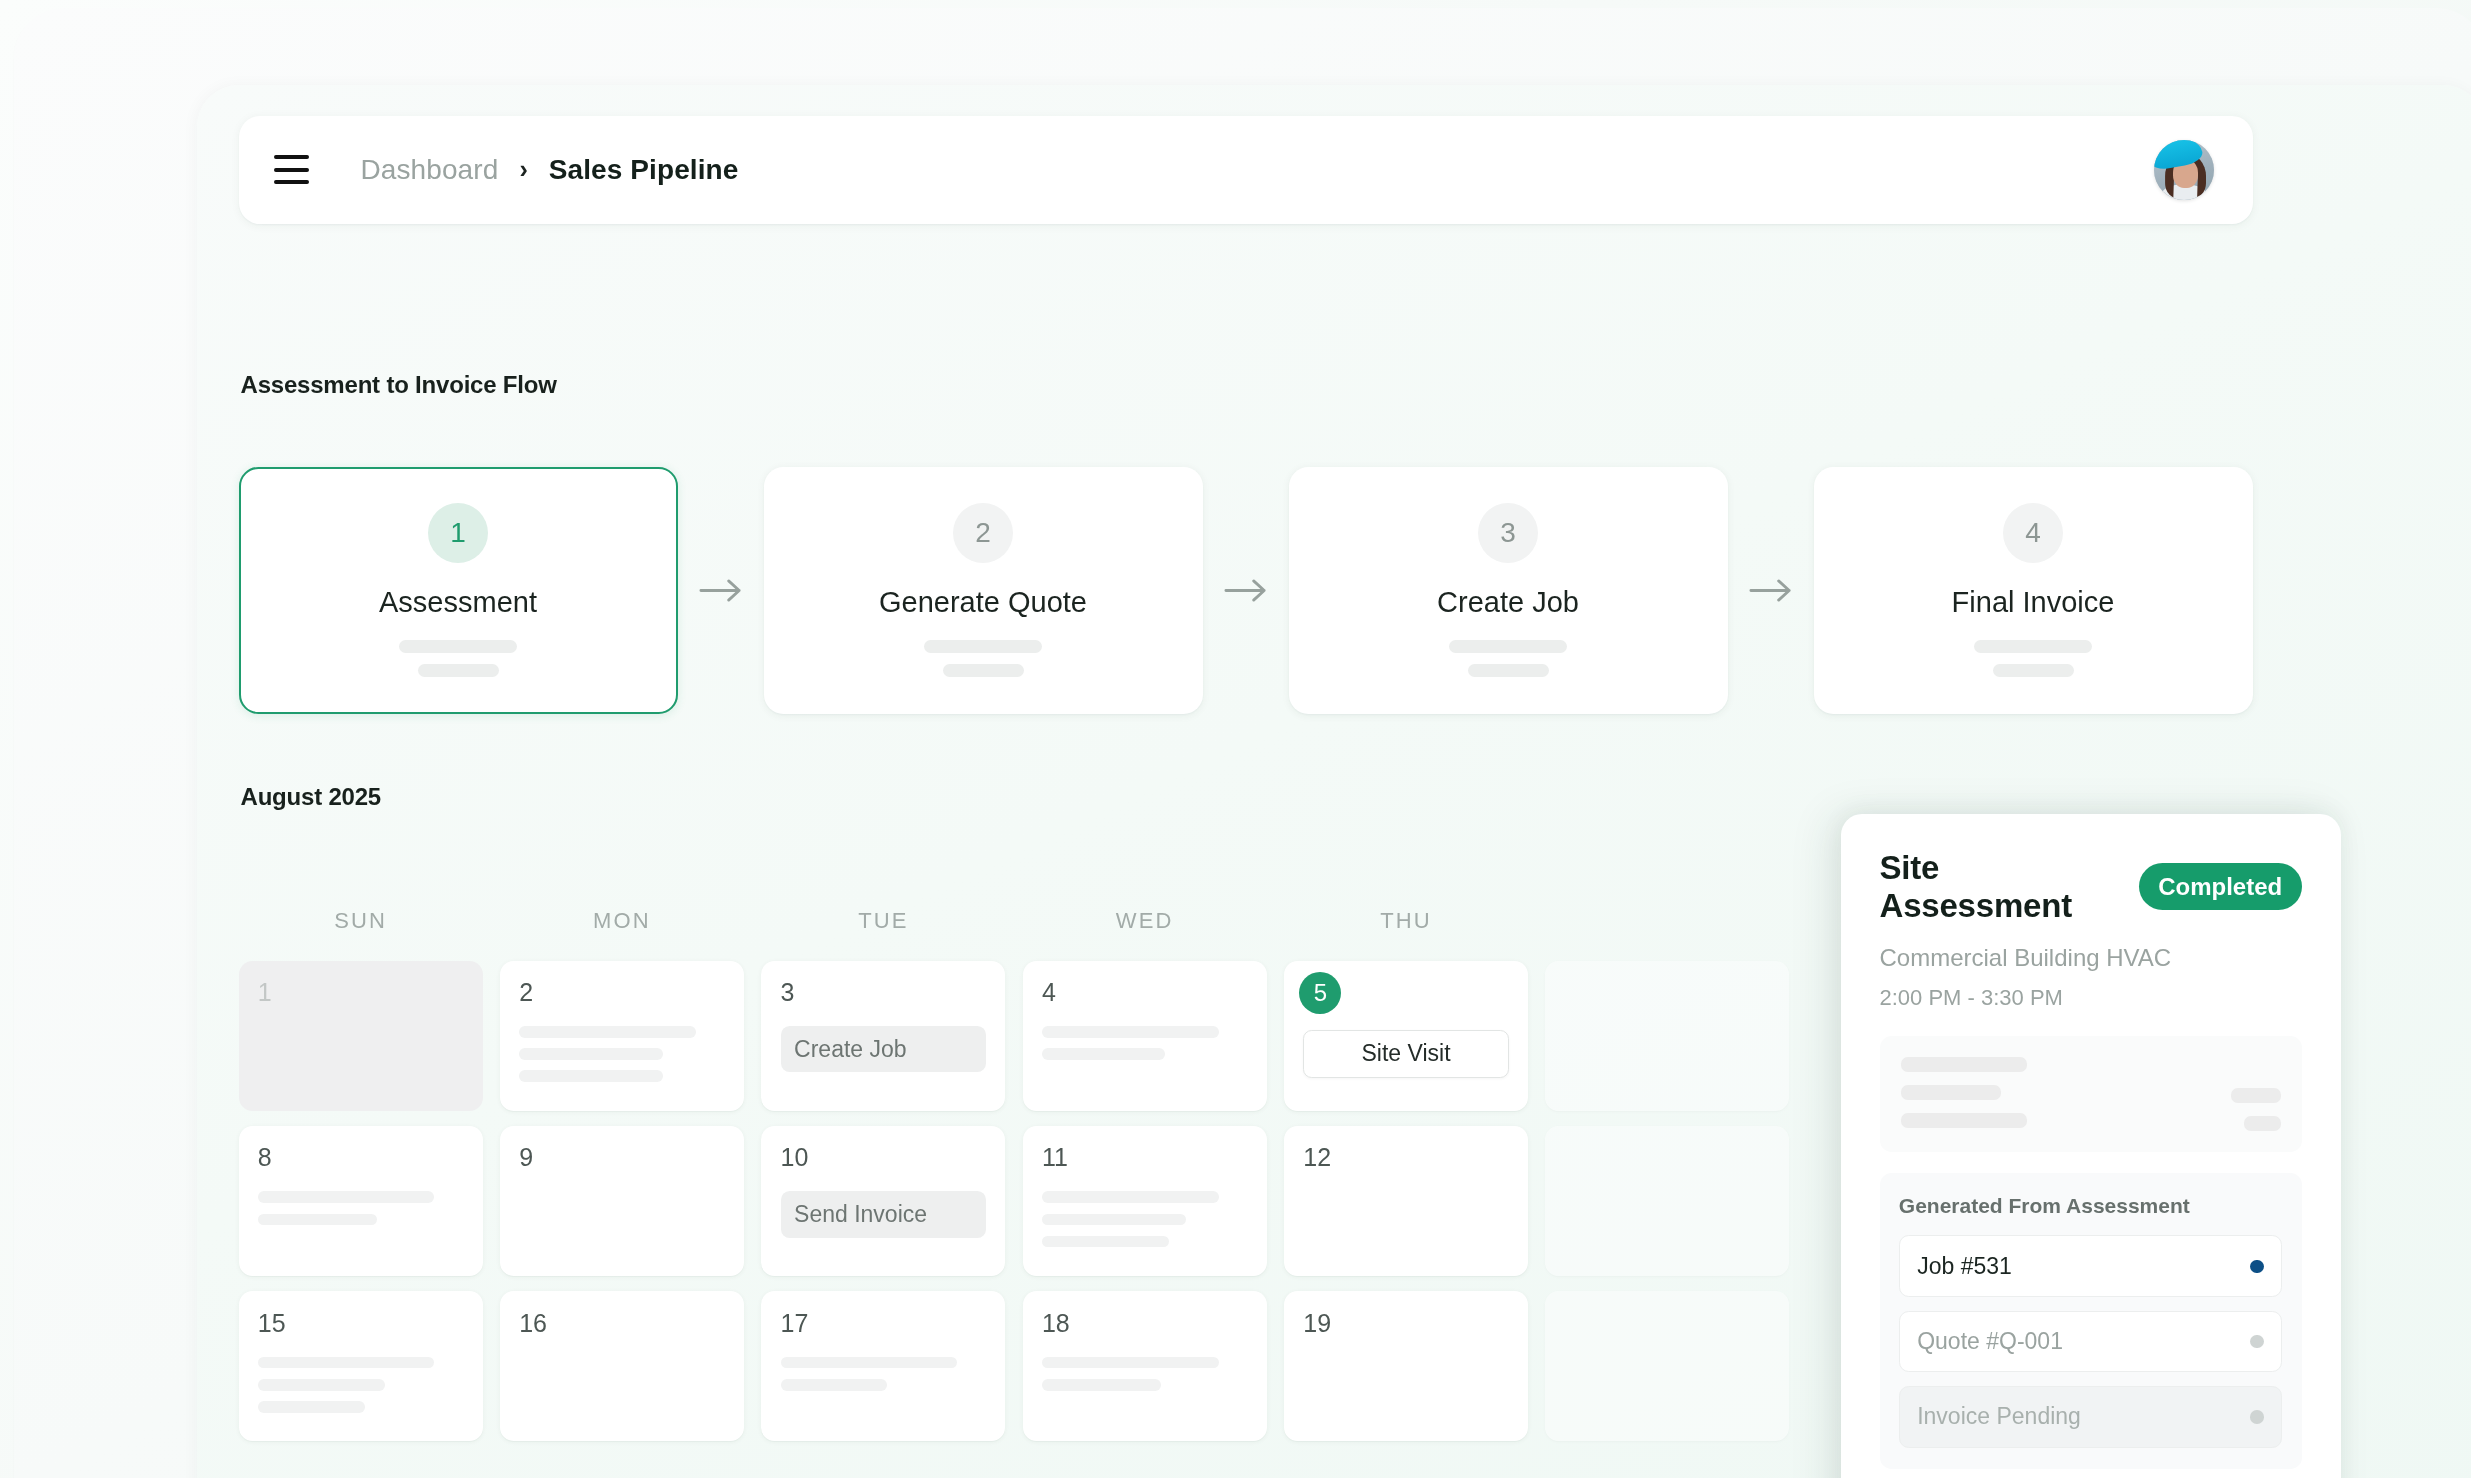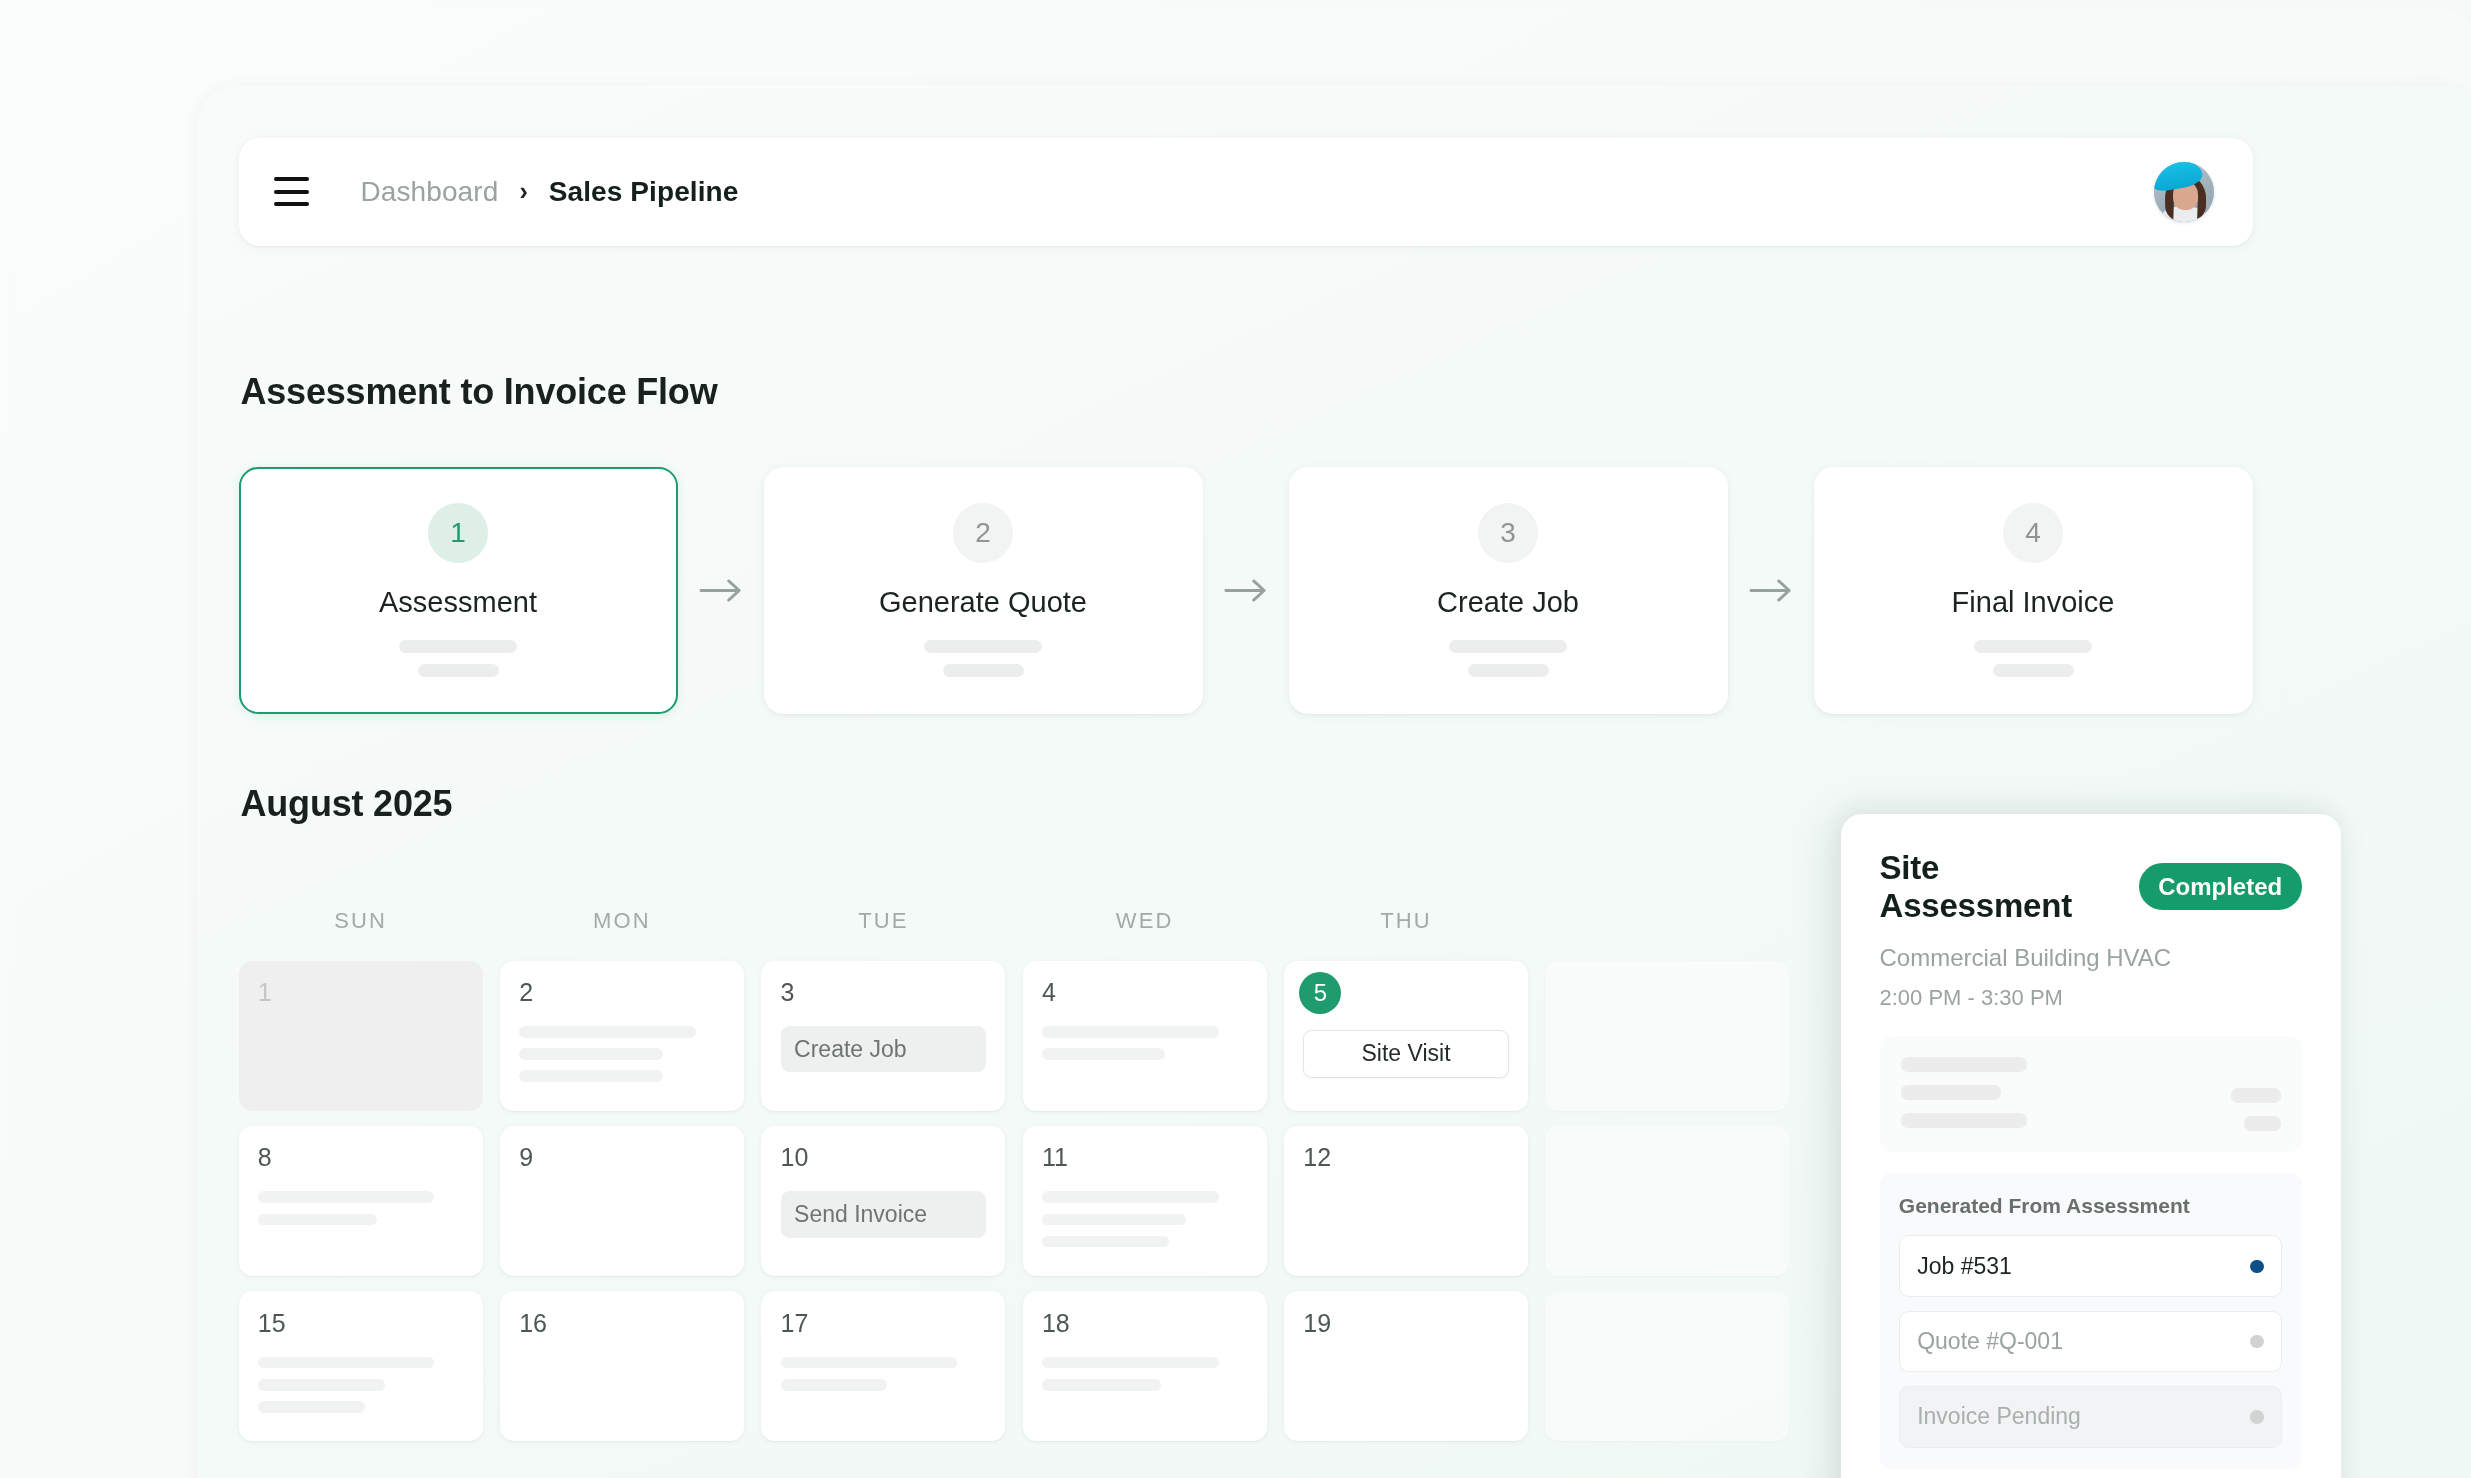--- a/index.html
+++ b/index.html
@@ -47,21 +47,21 @@
     background: linear-gradient(155deg, #f8fbfa 0%, #f4faf7 45%, #eff8f4 100%);
     border-radius: 42px;
     box-shadow: -1.9px 0 15.4px rgba(20,60,45,0.035);
     overflow: hidden;
   }
 
   
   #topbar {
     position: absolute;
     left: 42px;
-    top: 53px;
+    top: 31px;
     width: 2014px;
     height: 108px;
     background: #ffffff;
     border-radius: 21px;
     box-shadow: 0 1.9px 9.7px rgba(25,60,45,0.05), 0 1px 1.9px rgba(25,60,45,0.04);
     display: flex;
     align-items: center;
     padding: 0 39px 0 35px;
   }
 
@@ -149,21 +149,21 @@
     position: absolute;
     left: 7.7px; bottom: -7.7px;
     width: 46px; height: 23px;
     background: #e9edf0;
     border-radius: 50% 50% 0 0;
   }
 
   
   .section-title {
     position: absolute;
-    font-size: 36px;
+    font-size: 24px;
     font-weight: 700;
     color: #18211d;
     letter-spacing: -0.2px;
   }
   #flow-title { left: 44px; top: 286px; }
   #month-title { left: 44px; top: 698px; }
 
   
   #flow-row {
     position: absolute;

